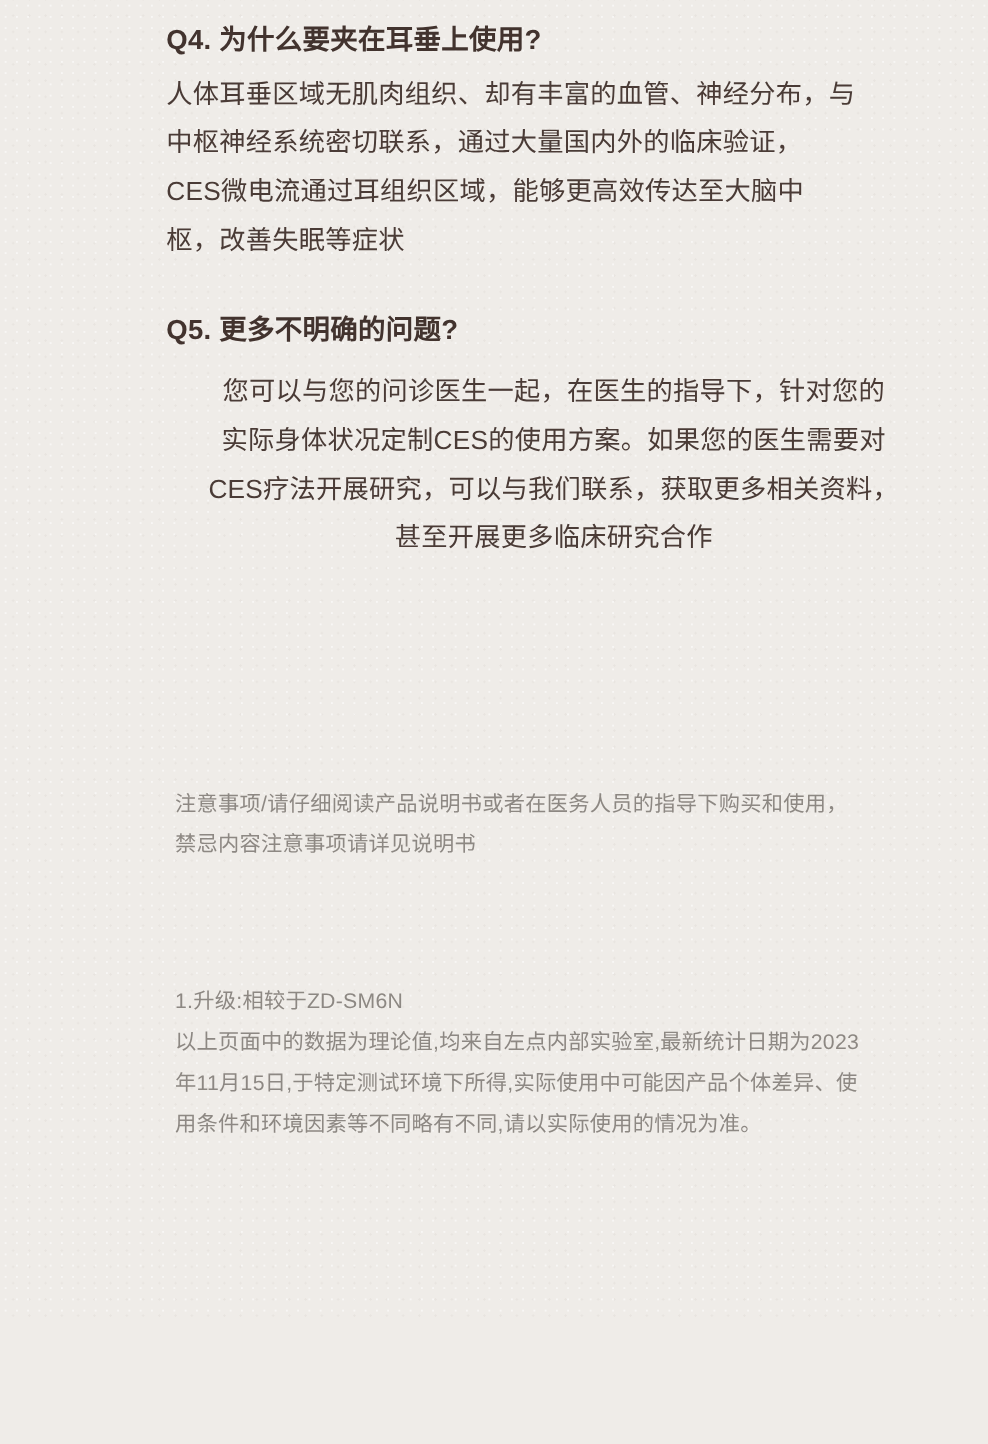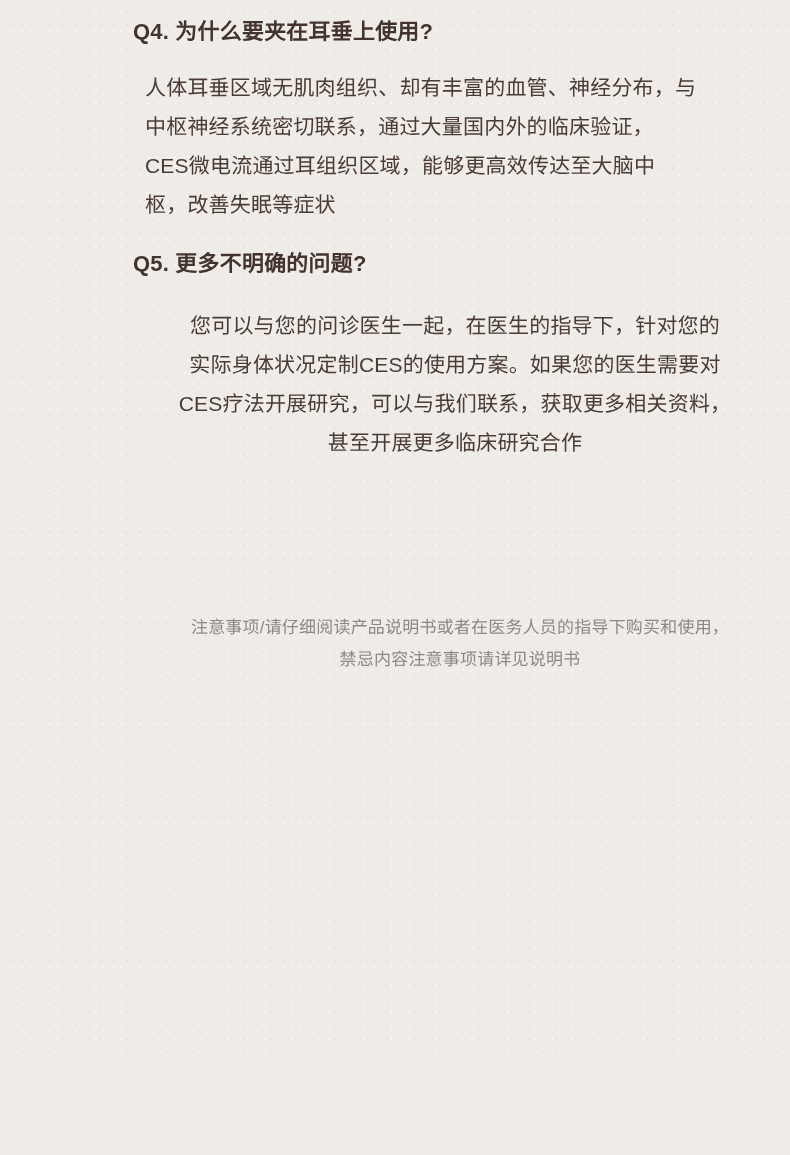--- a/index.html
+++ b/index.html
@@ -32,21 +32,21 @@
     left:133px;
     font-size:22px;
     line-height:26px;
     font-weight:700;
     color:var(--heading);
     white-space:pre-line;
     letter-spacing:0.2px;
   }
   .a{
     position:absolute;
-    margin:12px;
+    margin:0;
     left:133px;
     width:620px;
     font-size:21px;
     line-height:39px;
     font-weight:400;
     color:var(--body);
     white-space:pre-line;
     letter-spacing:0.2px;
   }
   .pos-q4h{top:19px;}
@@ -58,21 +58,21 @@
     margin:0;
     left:140px;
     width:640px;
     font-size:17px;
     line-height:32px;
     font-weight:400;
     color:var(--note);
     white-space:pre-line;
     letter-spacing:0.2px;
   }
-  .pos-note1{top:612px;text-align:center;}
+  .pos-note1{top:628px;}
   .pos-note2{top:689px;}
   .pos-note3{top:784px;line-height:33px;}
 </style>
 </head>
 <body>
 
 <div class="page">
 
   <section>
     <h2 class="q pos-q4h">Q4. 为什么要夹在耳垂上使用?</h2>
@@ -87,14 +87,18 @@
     <p class="a pos-q5a">您可以与您的问诊医生一起，在医生的指导下，针对您的
 实际身体状况定制CES的使用方案。如果您的医生需要对
 CES疗法开展研究，可以与我们联系，获取更多相关资料，
 甚至开展更多临床研究合作</p>
   </section>
 
   <p class="note pos-note1">注意事项/请仔细阅读产品说明书或者在医务人员的指导下购买和使用，
 禁忌内容注意事项请详见说明书</p>
 
 
+  <p class="note pos-note3">1.升级:相较于ZD-SM6N
+以上页面中的数据为理论值,均来自左点内部实验室,最新统计日期为2023
+年11月15日,于特定测试环境下所得,实际使用中可能因产品个体差异、使
+用条件和环境因素等不同略有不同,请以实际使用的情况为准。</p>
 
 </div>
 
 </body></html>

